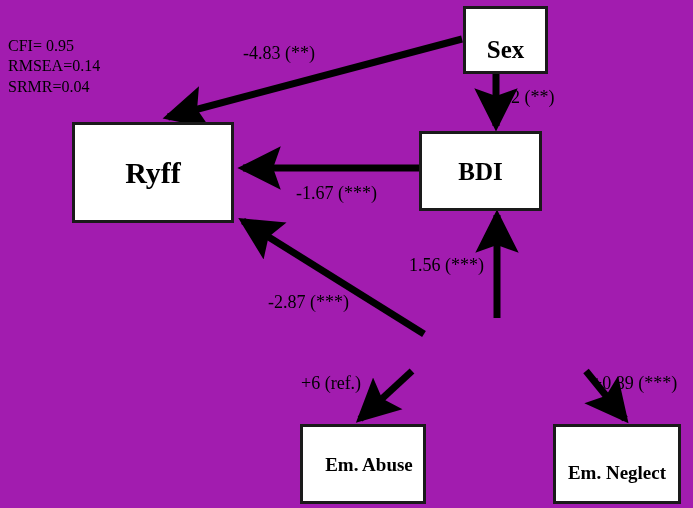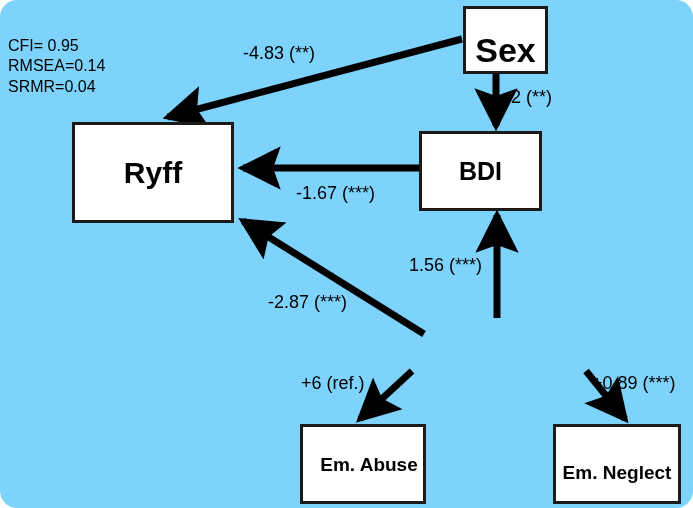--- a/index.html
+++ b/index.html
@@ -4,24 +4,23 @@
 <style>
   html, body {
     margin: 0;
     padding: 0;
     background: #ffffff;
   }
   #figure {
     position: relative;
     width: 693px;
     height: 508px;
-    background: #7dd3fc;
-    font-family: Liberation Sans, sans-serif;
+    background: #a21caf;
+    font-family: Liberation Serif, serif;
     overflow: hidden;
-    border-radius: 17px;
   }
   #paths {
     position: absolute;
     left: 0;
     top: 0;
     width: 693px;
     height: 508px;
   }
   .node {
     position: absolute;
@@ -36,21 +35,21 @@
   }
   .node-label {
     color: #000000;
     font-weight: bold;
     line-height: 1;
     white-space: nowrap;
   }
   #node-ryff { left: 72px; top: 122px; width: 162px; height: 101px; }
   #node-ryff .node-label { font-size: 30px; }
   #node-sex { left: 463px; top: 6px; width: 85px; height: 68px; }
-  #node-sex .node-label { font-size: 34px; margin-top: 19px; }
+  #node-sex .node-label { font-size: 25px; margin-top: 19px; }
   #node-bdi { left: 419px; top: 131px; width: 123px; height: 80px; }
   #node-bdi .node-label { font-size: 25px; }
   #node-abuse { left: 300px; top: 424px; width: 126px; height: 80px; padding-left: 12px; }
   #node-abuse .node-label { font-size: 19px; }
   #node-neglect { left: 553px; top: 424px; width: 128px; height: 80px; }
   #node-neglect .node-label { font-size: 19px; margin-top: 16px; }
 
   #node-ctq {
     left: 408px; top: 313px; width: 180px; height: 96px;
     border: 3px solid #1a1a1a;

